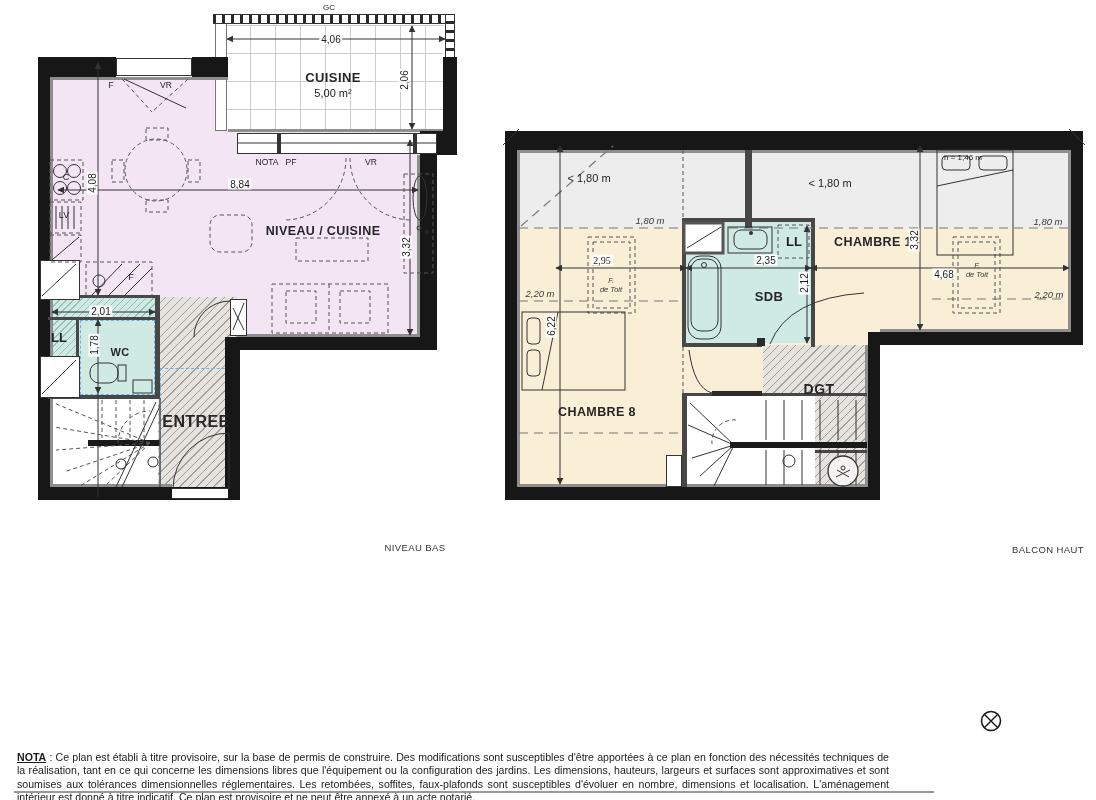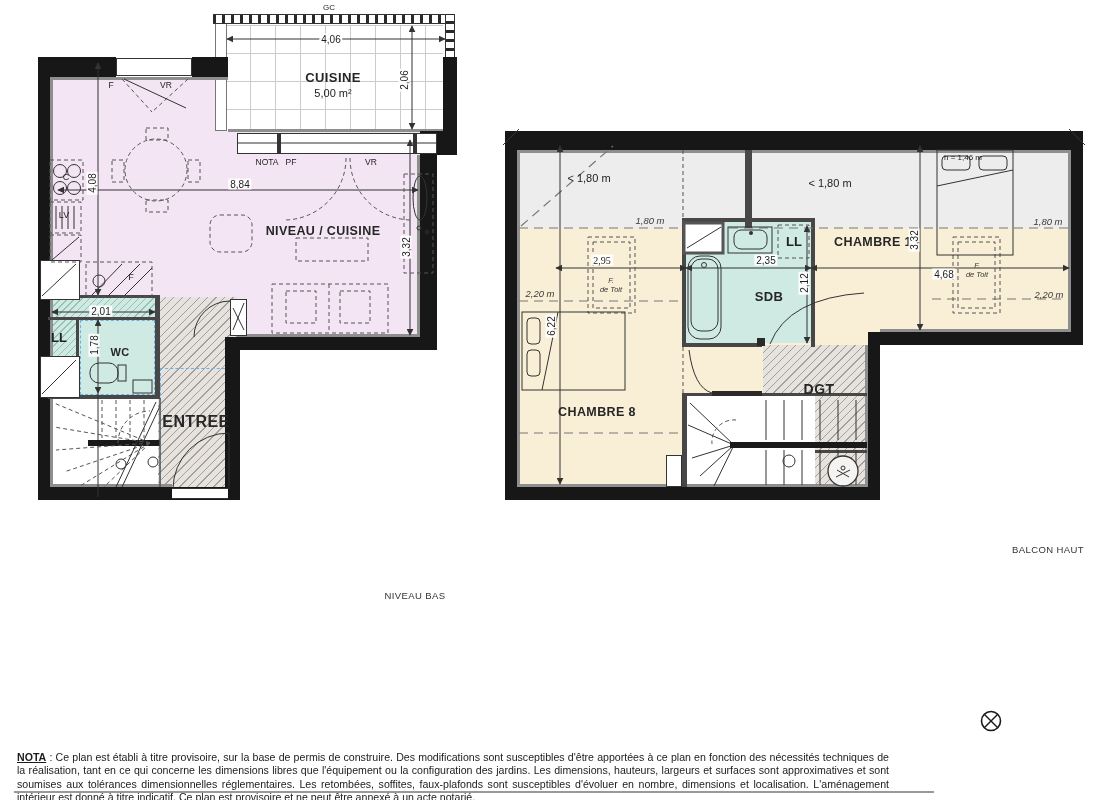--- a/index.html
+++ b/index.html
@@ -330,21 +330,21 @@
   <span class="lbl room f125" style="left:323px;top:232px;">NIVEAU / CUISINE</span>
   <span class="lbl dim vert" style="left:406px;top:247px;">3,32</span>
   <span class="lbl f9" style="left:66px;top:178px;">C</span>
   <span class="lbl f9" style="left:64px;top:216px;">LV</span>
   <span class="lbl f9" style="left:131px;top:278px;">F</span>
   <span class="lbl dim" style="left:101px;top:311px;">2,01</span>
   <span class="lbl f105" style="font-weight:600;left:59px;top:338px;">LL</span>
   <span class="lbl dim vert" style="left:94px;top:345px;">1,78</span>
   <span class="lbl room f11" style="left:120px;top:352px;">WC</span>
   <span class="lbl room f12" style="left:196px;top:422px;">ENTREE</span>
-  <span class="lbl title" style="left:415px;top:548px;margin-top:48px;">NIVEAU BAS</span>
+  <span class="lbl title" style="left:415px;top:548px;">NIVEAU BAS</span>
 
   <span class="lbl f11" style="left:589px;top:178px;">&lt; 1,80 m</span>
   <span class="lbl f11" style="left:830px;top:183px;">&lt; 1,80 m</span>
   <span class="lbl f8" style="left:963px;top:158px;">h = 1,46 m</span>
   <span class="lbl ital" style="left:650px;top:221px;">1,80 m</span>
   <span class="lbl ital" style="left:1048px;top:222px;">1,80 m</span>
   <span class="lbl dim" style="left:602px;top:260px;font-family:Liberation Serif, serif;">2,95</span>
   <span class="lbl dim" style="left:750px;top:260px;margin-left:16px;">2,35</span>
   <span class="lbl f105" style="font-weight:600;left:794px;top:242px;">LL</span>
   <span class="lbl room f125" style="left:873px;top:243px;">CHAMBRE 1</span>

